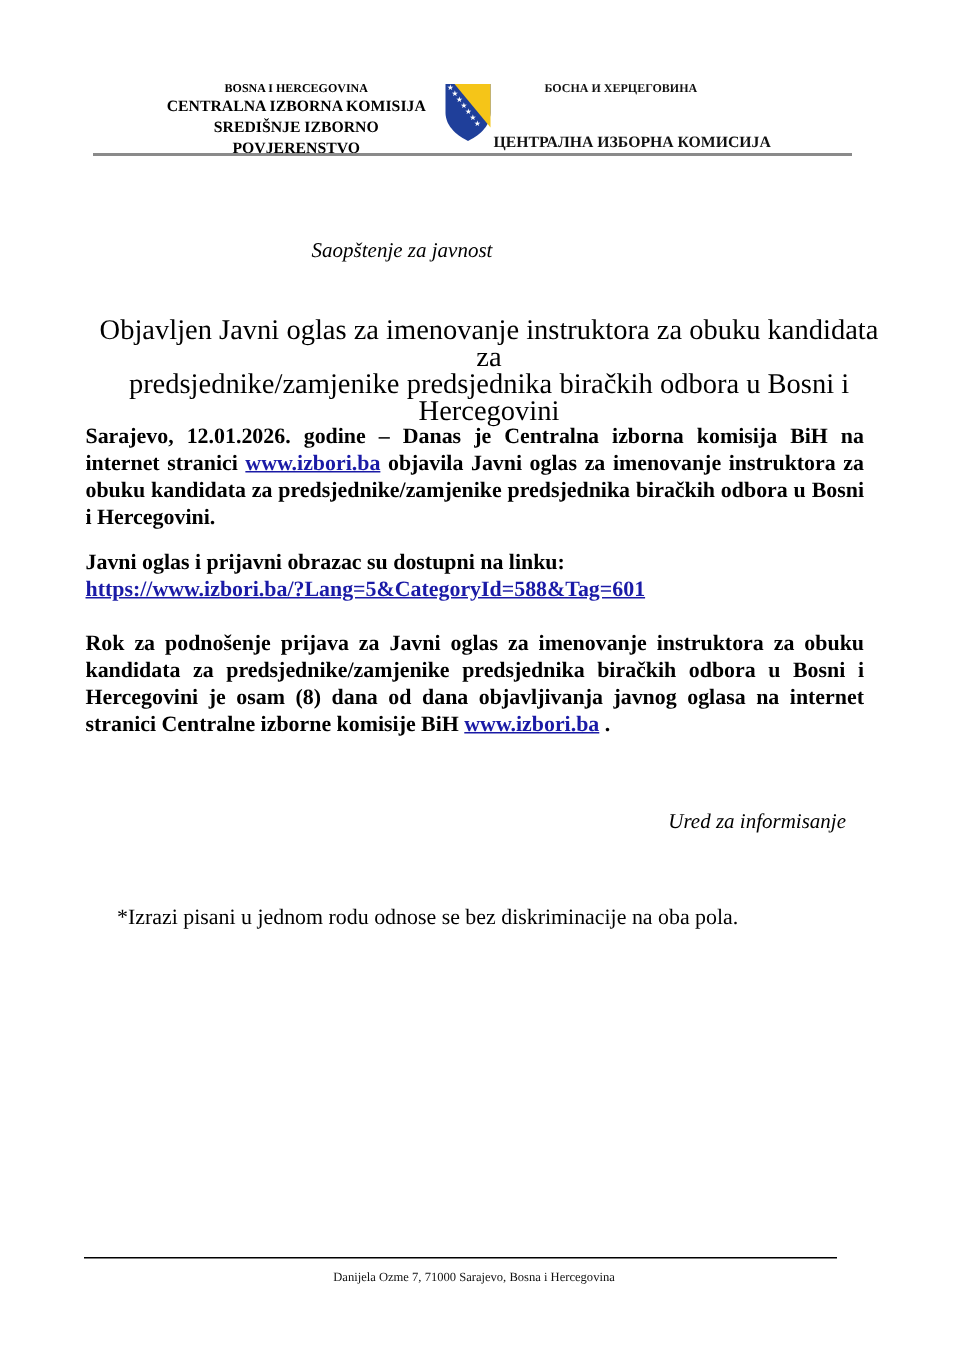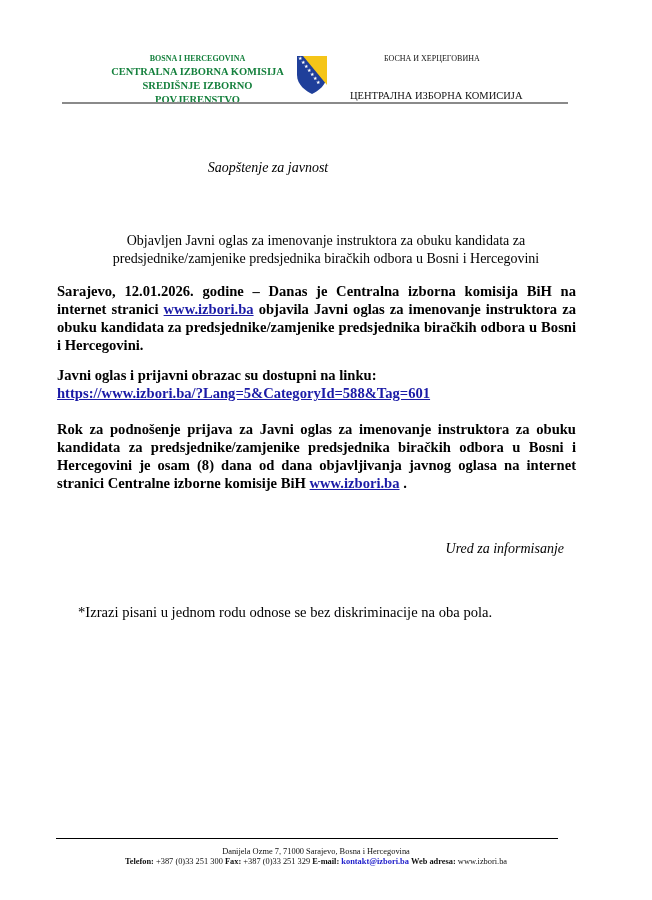--- a/index.html
+++ b/index.html
@@ -2,32 +2,32 @@
 <html><head>
   <meta charset="utf-8">
   <style>
     html, body { margin: 0; padding: 0; background: #ffffff; }
     body { width: 652px; height: 900px; position: relative; overflow: hidden;
            font-family: "Liberation Serif", serif; color: #000; }
     .abs { position: absolute; }
 
     
     .hdr-lat { left: 100px; top: 53px; width: 195px; text-align: center;
-               font-family: "Liberation Serif", serif; font-weight: bold; color: #15803d; }
+               font-family: "Liberation Serif", serif; font-weight: bold; color: #000000; }
     .hdr-lat .l1 { font-size: 8px; line-height: 12px; }
     .hdr-lat .l2, .hdr-lat .l3 { font-size: 10.5px; line-height: 14px; }
-    .hdr-cyr { left: 350px; top: 53px; width: 185px; font-weight: normal; color: #111; }
+    .hdr-cyr { left: 329px; top: 53px; width: 185px; font-weight: bold; color: #111; }
     .hdr-cyr .l1 { font-size: 8px; line-height: 12px; padding-left: 34px; }
     .hdr-cyr .l2 { font-size: 10.5px; line-height: 14px; margin-top: 24px; }
     .crest { left: 296px; top: 55px; width: 32px; height: 40px; }
     .hdr-rule { left: 62px; top: 102px; width: 506px; height: 2px; background: #8a8a8a; }
 
     
     .subtitle { left: 0; width: 536px; top: 160px; text-align: center; font-style: italic; font-size: 14px; }
-    .title { left: 60px; width: 532px; top: 212px; text-align: center; font-size: 14px; line-height: 18px; margin-top: 20px; }
+    .title { left: 60px; width: 532px; top: 212px; text-align: center; font-size: 19px; line-height: 18px; }
     .para { left: 57px; width: 519px; font-size: 14.6px; line-height: 18px; text-align: justify; font-weight: bold; }
     .p1 { top: 282px; }
     .p2 { top: 366px; text-align: left; }
     .p3 { top: 420px; }
     .link { color: #1a1aa6; text-decoration: underline; }
     .signature { right: 88px; top: 541px; font-style: italic; font-size: 14px; }
     .note { left: 78px; top: 604px; font-size: 14.6px; }
 
     
     .ftr-rule { left: 56px; top: 838px; width: 502px; height: 1px; background: #000; }
@@ -85,16 +85,13 @@
   <span>Rok za podnošenje prijava za Javni oglas za imenovanje instruktora za obuku kandidata za predsjednike/zamjenike predsjednika biračkih odbora u Bosni i Hercegovini je osam (8) dana od dana objavljivanja javnog oglasa na internet stranici Centralne izborne komisije BiH </span><a class="link">www.izbori.ba</a><span> .</span>
 </div>
 
 <div class="abs signature">Ured za informisanje</div>
 
 <div class="abs note">*Izrazi pisani u jednom rodu odnose se bez diskriminacije na oba pola.</div>
 
 <div class="abs ftr-rule"></div>
 <div class="abs ftr">
   <div>Danijela Ozme 7, 71000 Sarajevo, Bosna i Hercegovina</div>
-  <div>
-    <b>Telefon:</b><span> +387 (0)33 251 300 </span><b>Fax:</b><span> +387 (0)33 251 329 </span><b>E-mail:</b> <span class="mail">kontakt@izbori.ba</span> <b>Web adresa:</b><span> www.izbori.ba</span>
-  </div>
 </div>
 
 </body></html>

